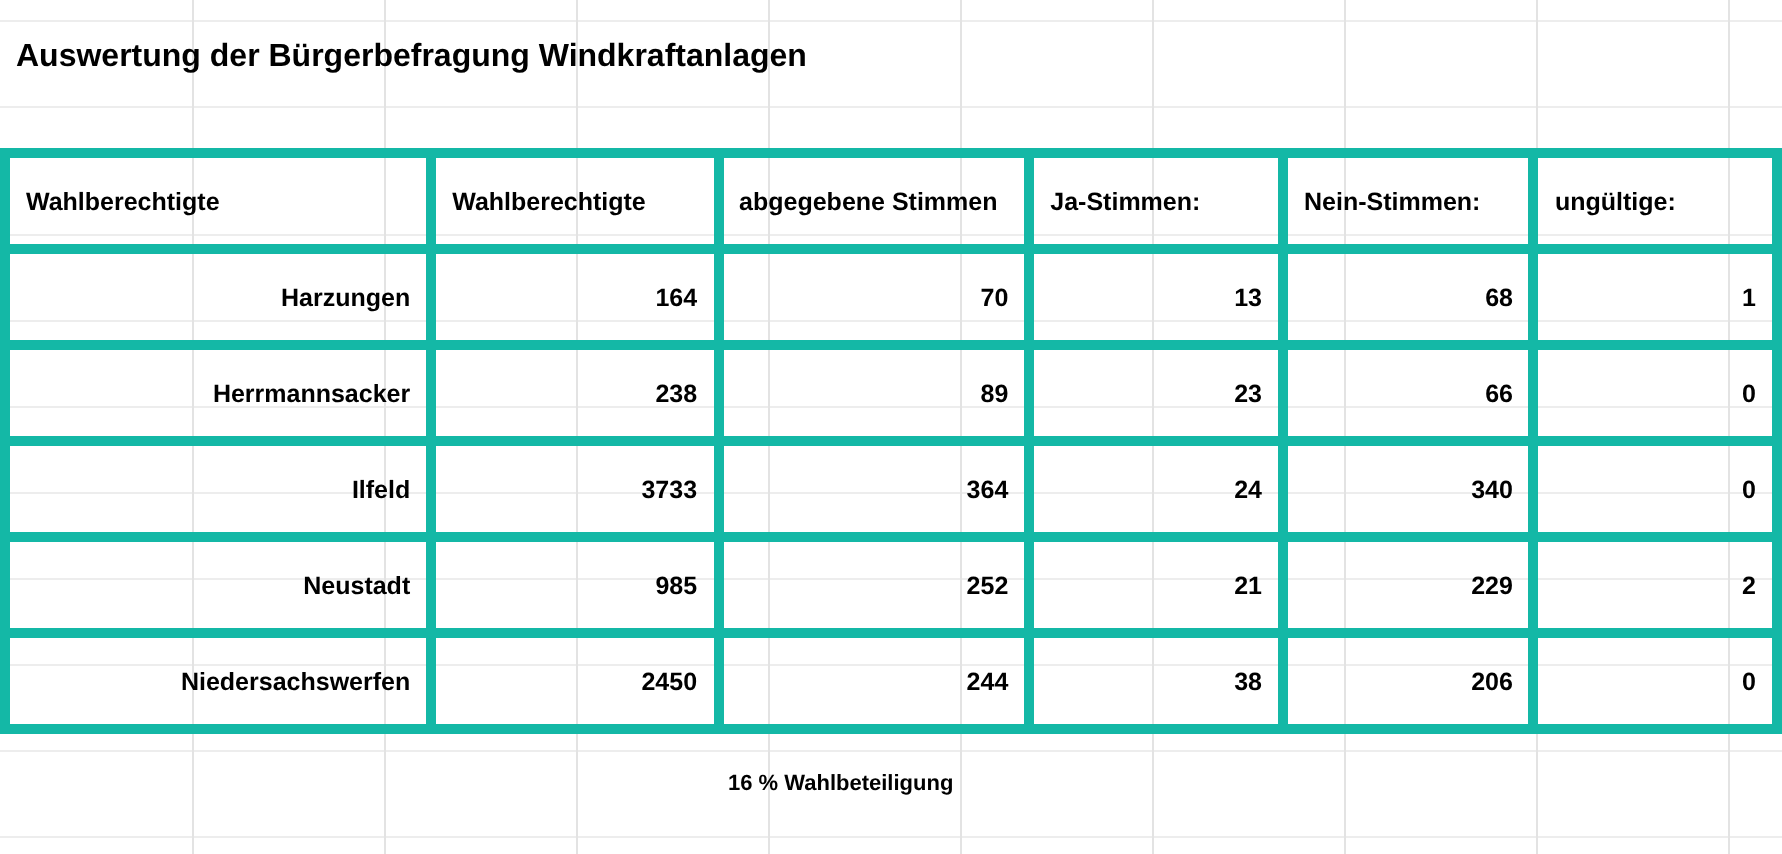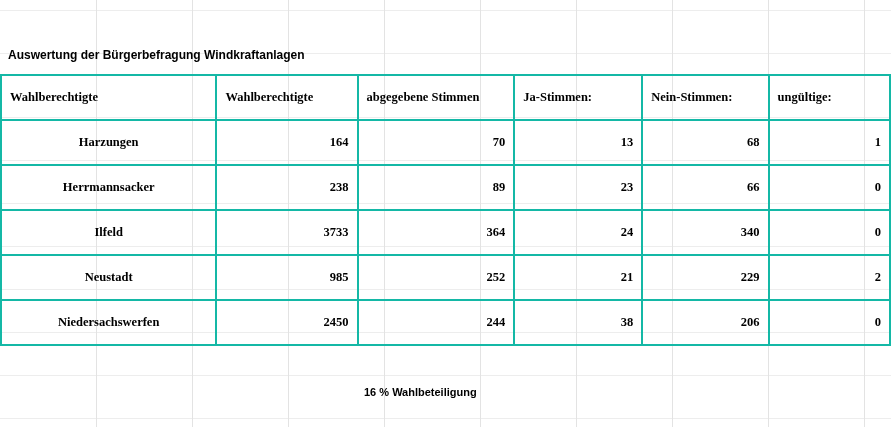--- a/index.html
+++ b/index.html
@@ -35,46 +35,44 @@
     right: 0;
     height: 1px;
     background: #ededed;
   }
 
   
   .title {
     position: absolute;
     left: 8px;
     top: 20px;
-    font-size: 12px;
+    font-size: 16px;
     font-weight: bold;
     white-space: nowrap;
-    margin-top: 28px;
   }
 
   
   table.main {
     position: absolute;
     left: 0px;
     top: 74px;
     border-collapse: collapse;
     table-layout: fixed;
     font-size: 12.5px;
   }
   table.main td {
-    border: 2px solid #14b8a6;
+    border: 5px solid #14b8a6;
     padding: 0 8px;
     height: 43px;
     vertical-align: middle;
     background: transparent;
-    font-family: Liberation Serif, serif;
   }
   td.name {
     width: 224px;
-    text-align: center;
+    text-align: right;
     font-weight: bold;
   }
   td.num {
     text-align: right;
     font-weight: bold;
   }
   td.c1 { width: 133px; }
   td.c2 { width: 160px; }
   td.c3 { width: 126px; }
   td.c4 { width: 124px; margin-top: 48px; }

